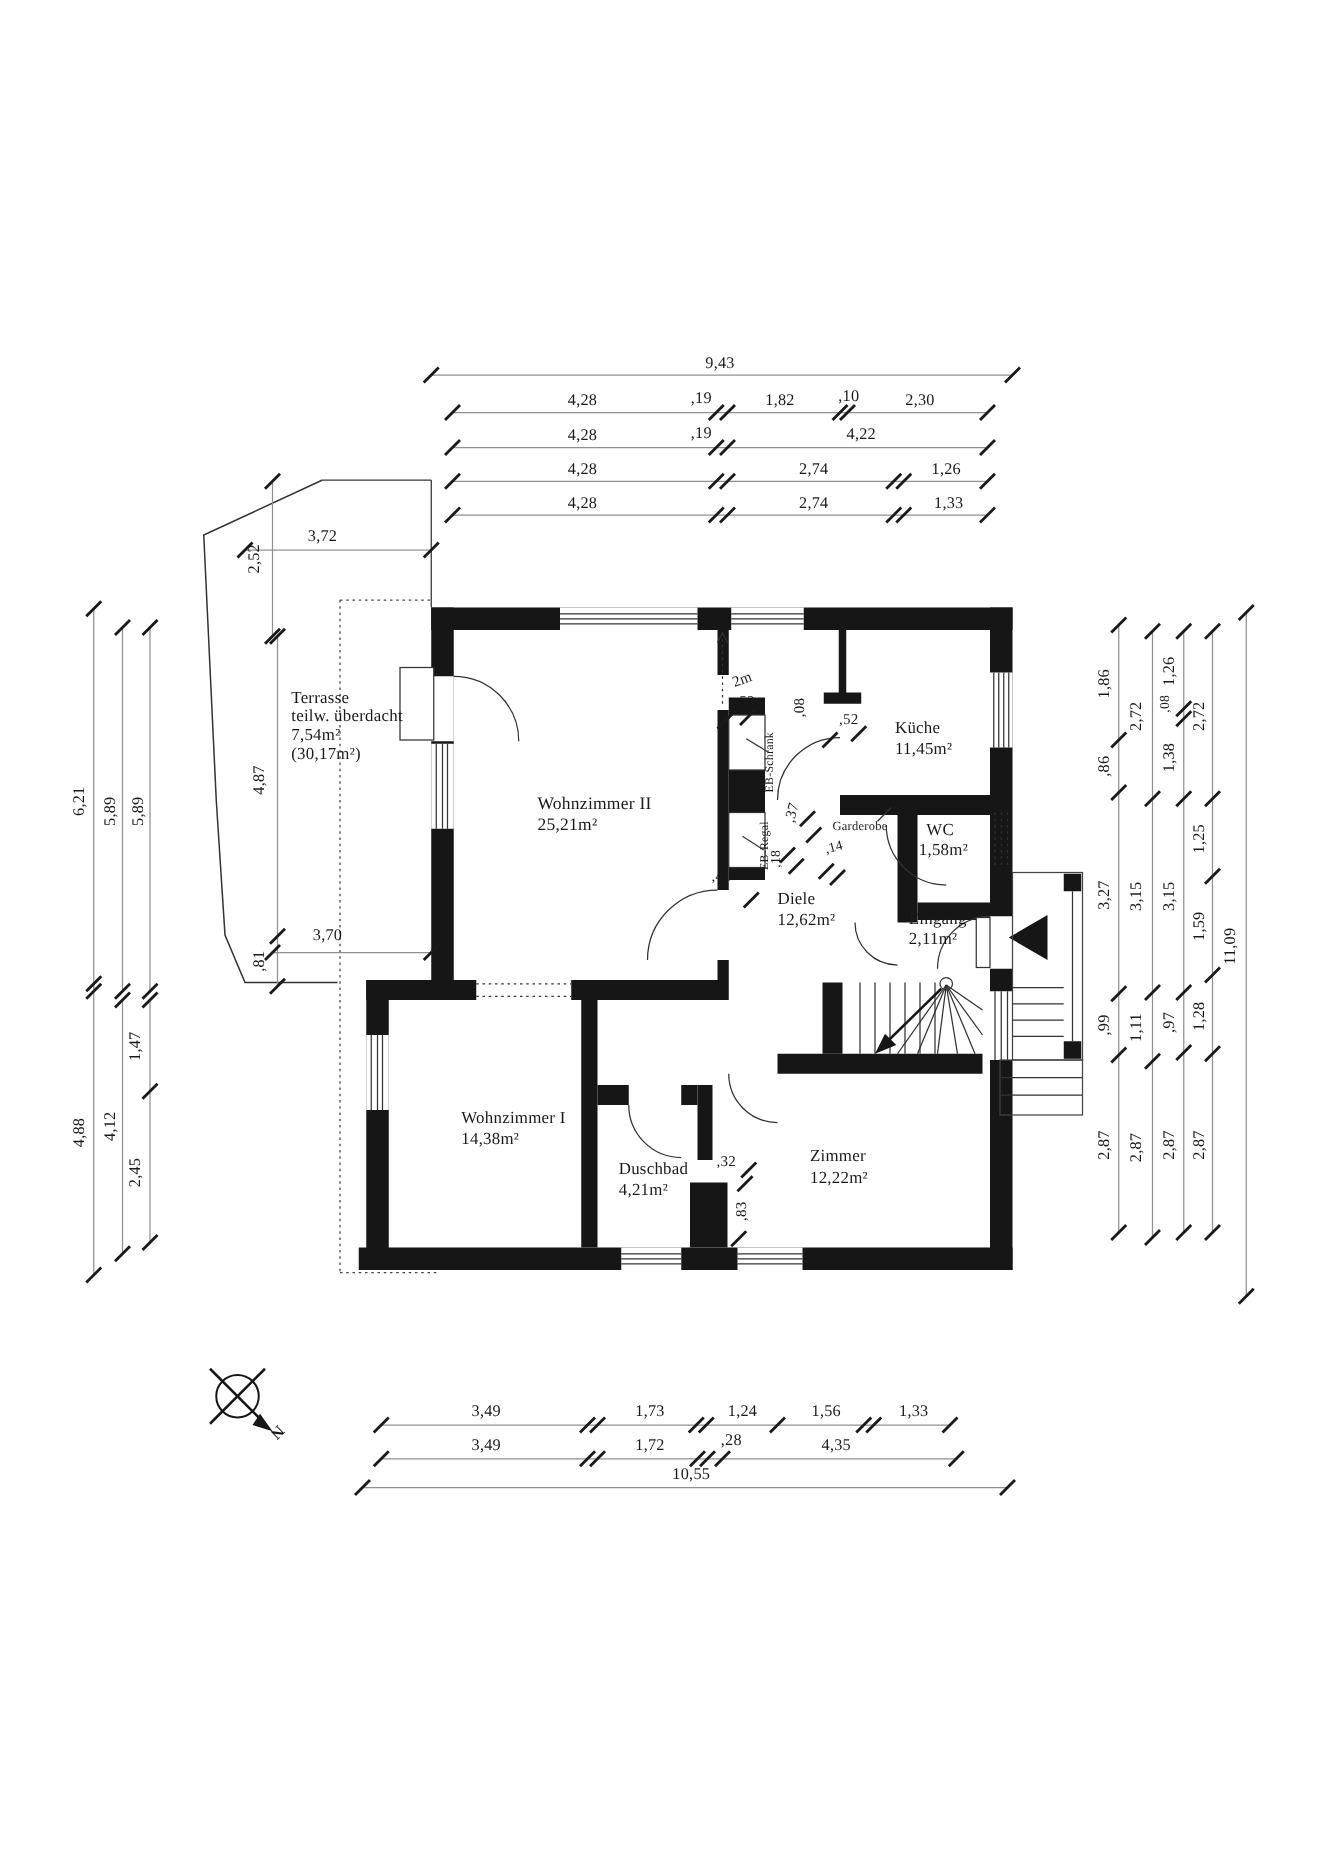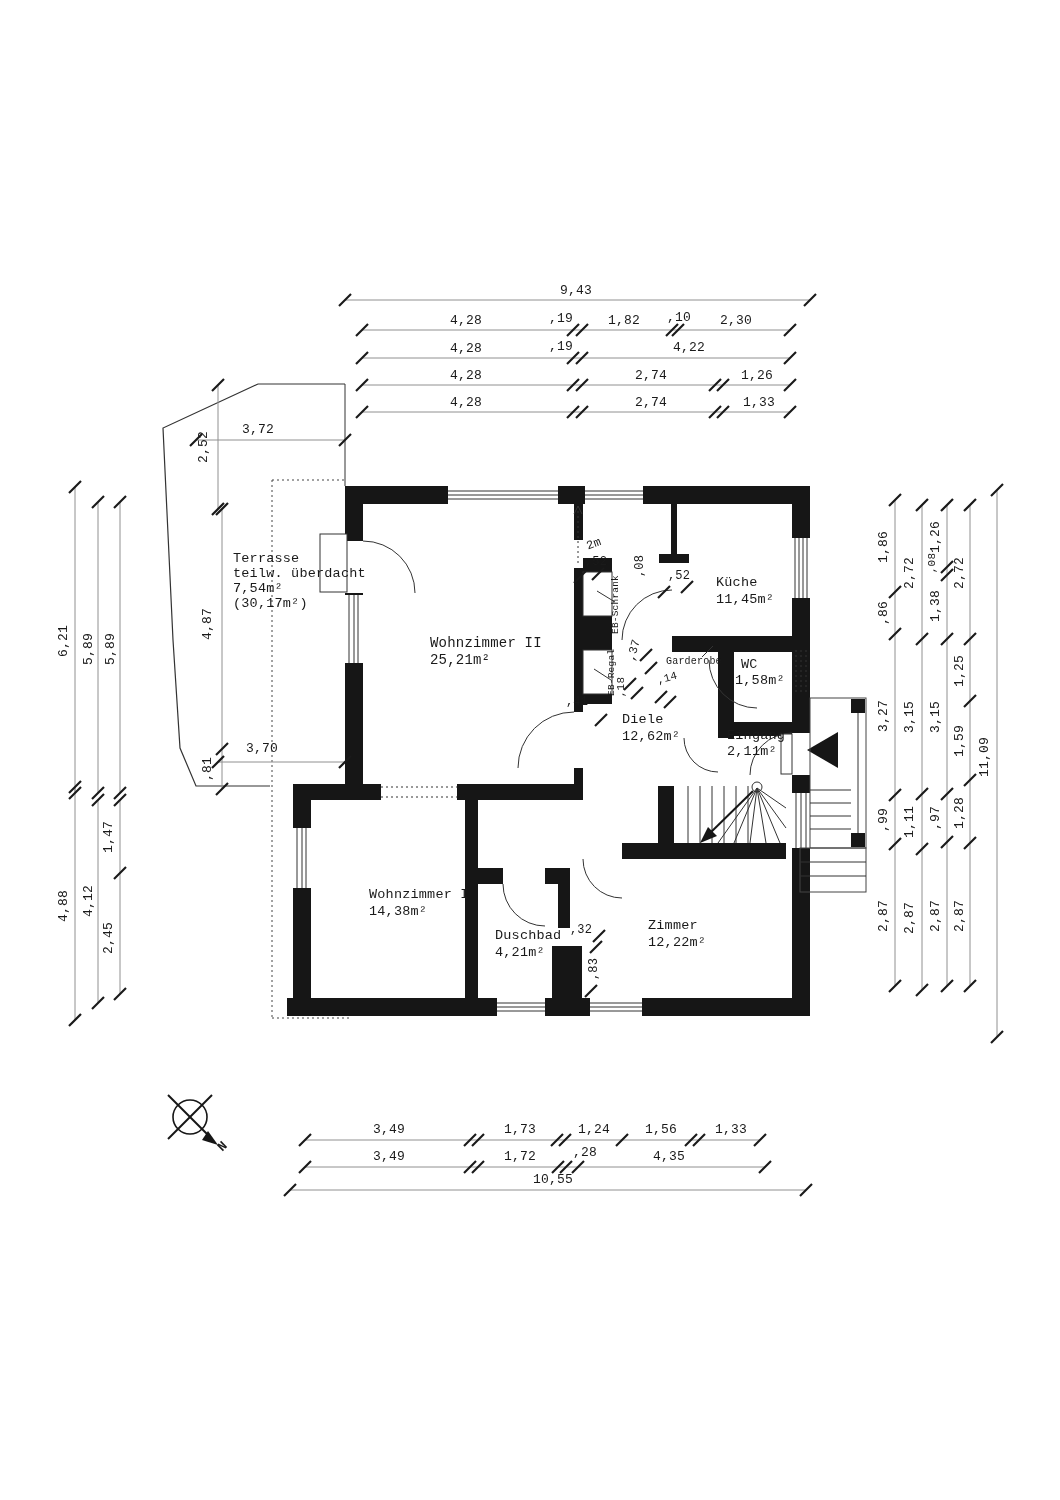--- a/index.html
+++ b/index.html
@@ -1,17 +1,17 @@
 <!DOCTYPE html>
 <html><head>
 <meta charset="utf-8">
 <style>
   html,body{margin:0;padding:0;background:#e8e8e8;}
   .page{position:relative;width:1060px;height:1500px;background:#ffffff;margin:0 auto;
-        font-family:Liberation Mono, monospace;}
+        font-family:Liberation Serif, serif;}
   svg{display:block}
   text{fill:#1a1a1a;letter-spacing:.2px}
   .roomname{font-size:13.5px}
   .walls rect{fill:#161616}
   .thin{stroke:#333;stroke-width:1;fill:none}
 </style>
 </head>
 <body>
 
 <div class="page">

